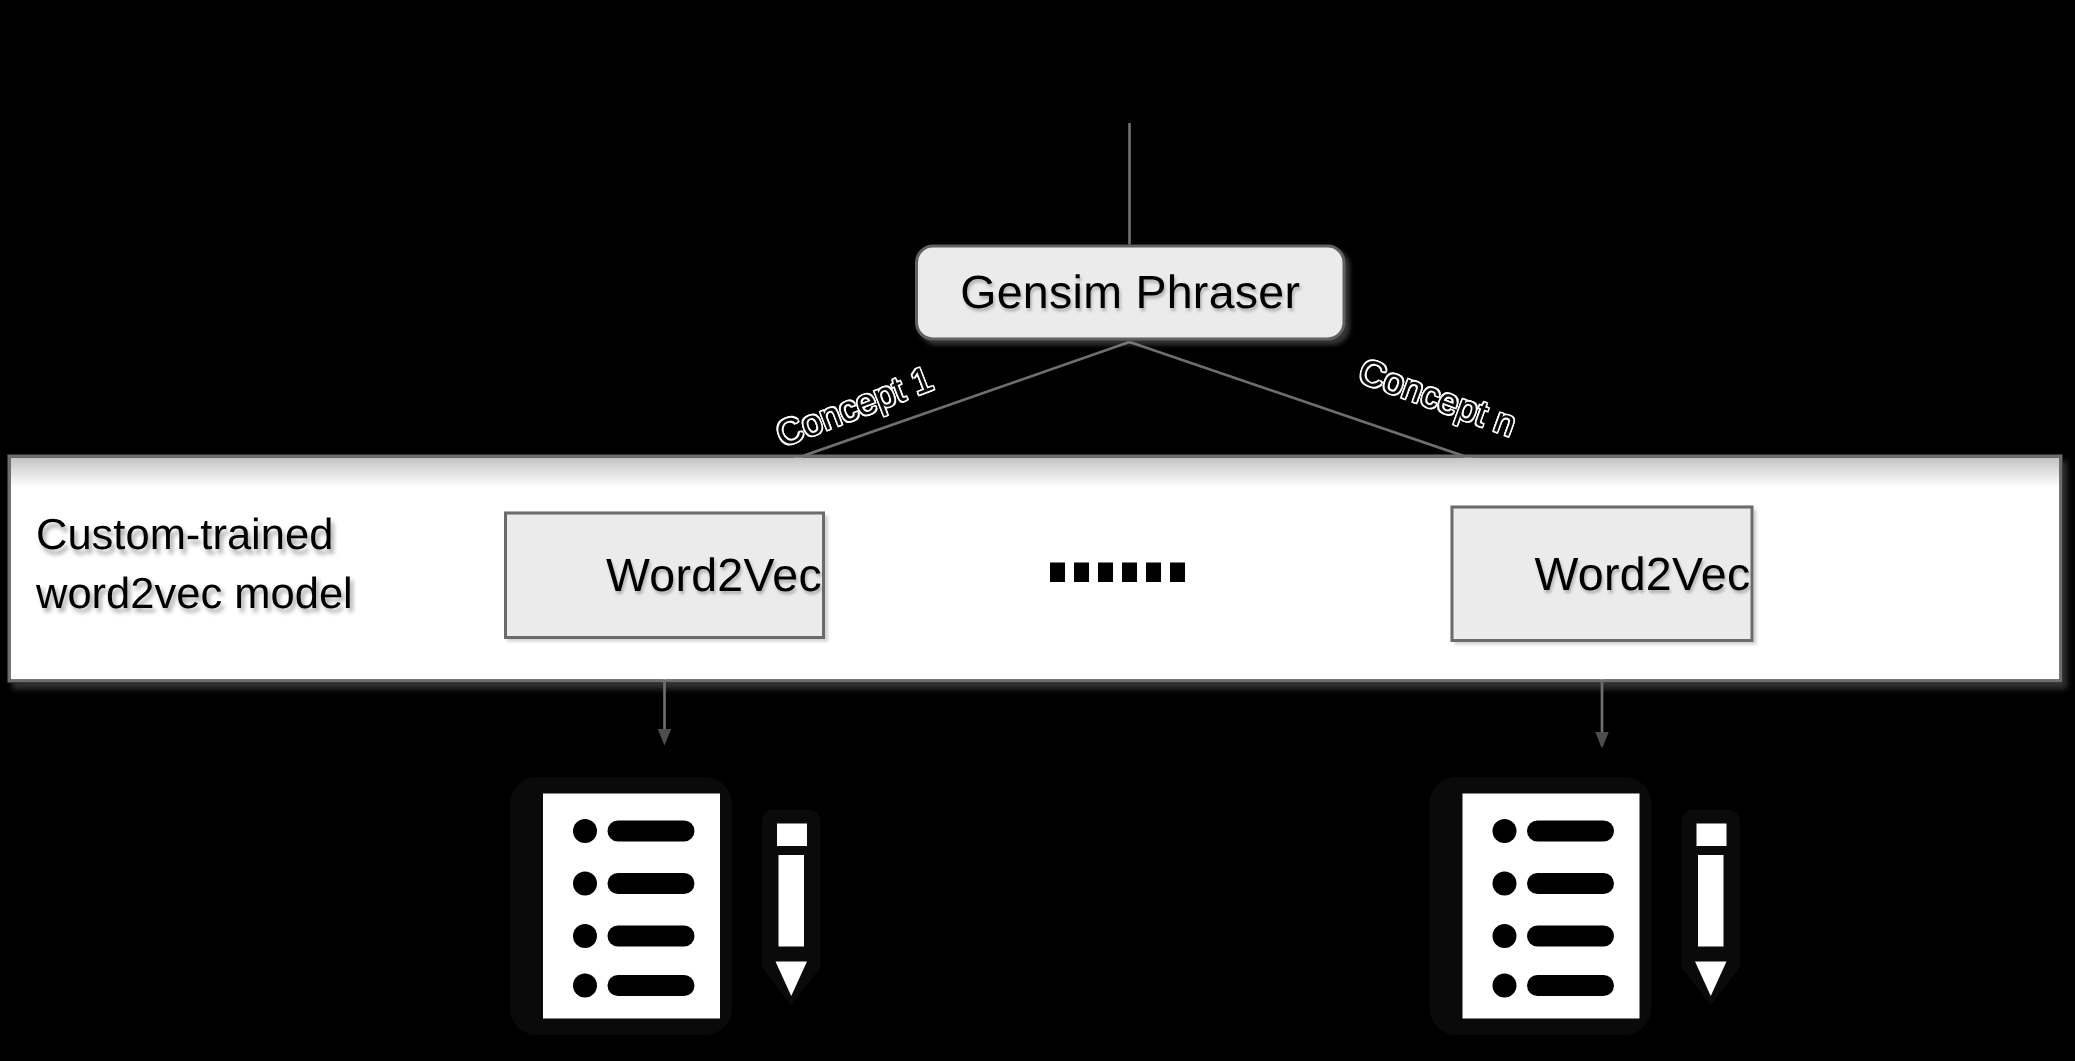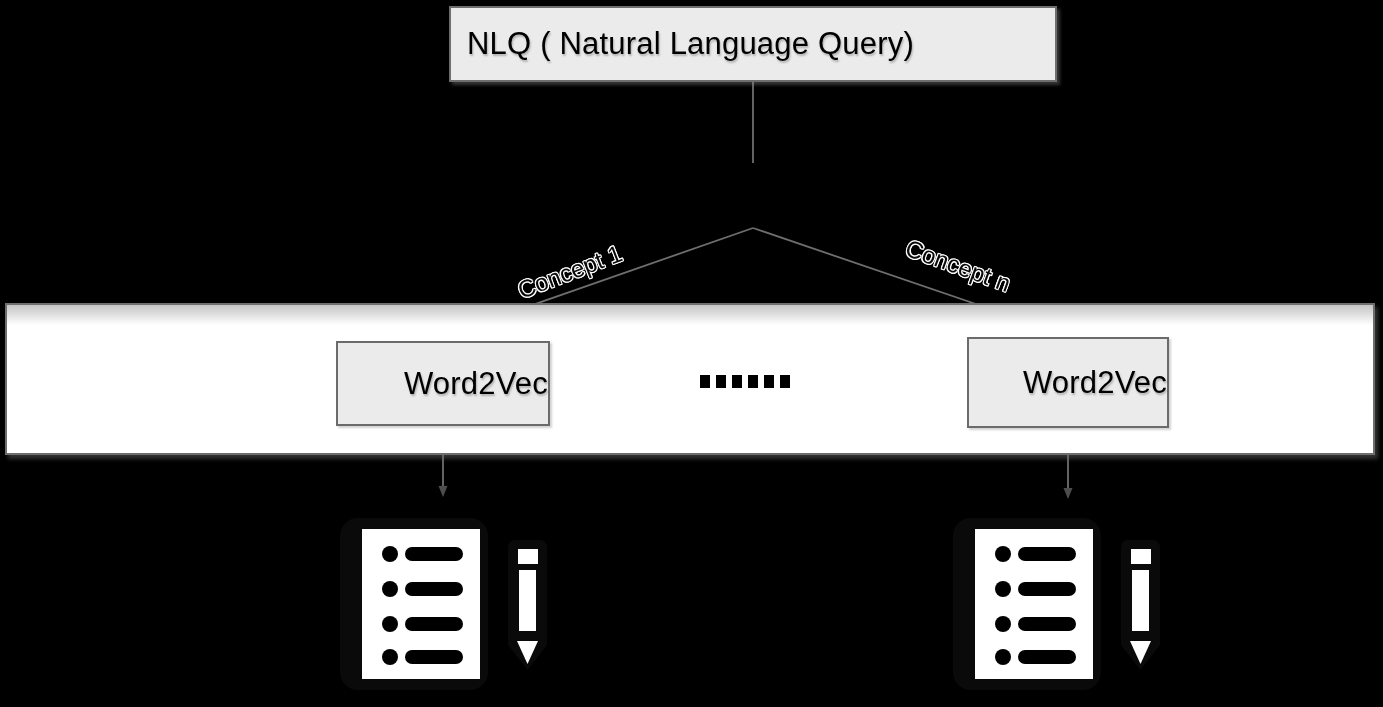--- a/index.html
+++ b/index.html
@@ -56,25 +56,27 @@
       </marker>
     </defs>
     <line x1="753" y1="82" x2="753" y2="163" stroke="#6e6e6e" stroke-width="1.8"></line>
     <line x1="753" y1="228" x2="452" y2="333" stroke="#6e6e6e" stroke-width="1.8" marker-end="url(#ah)"></line>
     <line x1="753" y1="228" x2="1058" y2="332" stroke="#6e6e6e" stroke-width="1.8" marker-end="url(#ah)"></line>
     <line x1="443" y1="426" x2="443" y2="495" stroke="#6e6e6e" stroke-width="1.8" marker-end="url(#ah)"></line>
     <line x1="1068" y1="428" x2="1068" y2="497" stroke="#6e6e6e" stroke-width="1.8" marker-end="url(#ah)"></line>
   </svg>
 
   <div class="band"></div>
+  <div class="band-label">Custom-trained
+word2vec model</div>
 
-  <div class="node nlq">
-    <span class="lbl">NLQ ( Natural Language Query)</span>
+
+  <div class="node phraser">
+    <span class="lbl">Gensim Phraser</span>
   </div>
-
 
   <div class="node w2v w2v-left">
     <span class="lbl">Word2Vec</span>
   </div>
 
   <div class="node w2v w2v-right">
     <span class="lbl">Word2Vec</span>
   </div>
 
   <div class="edge-label left">Concept 1</div>

